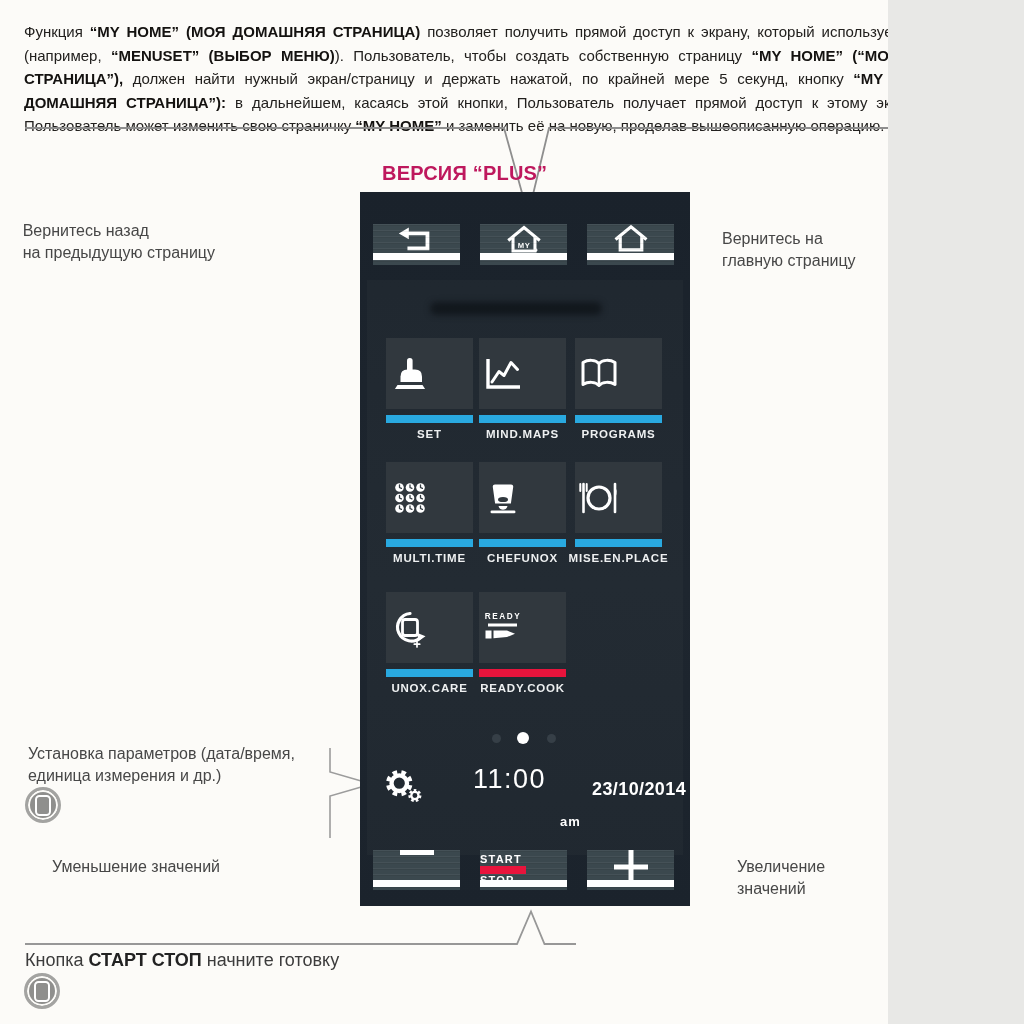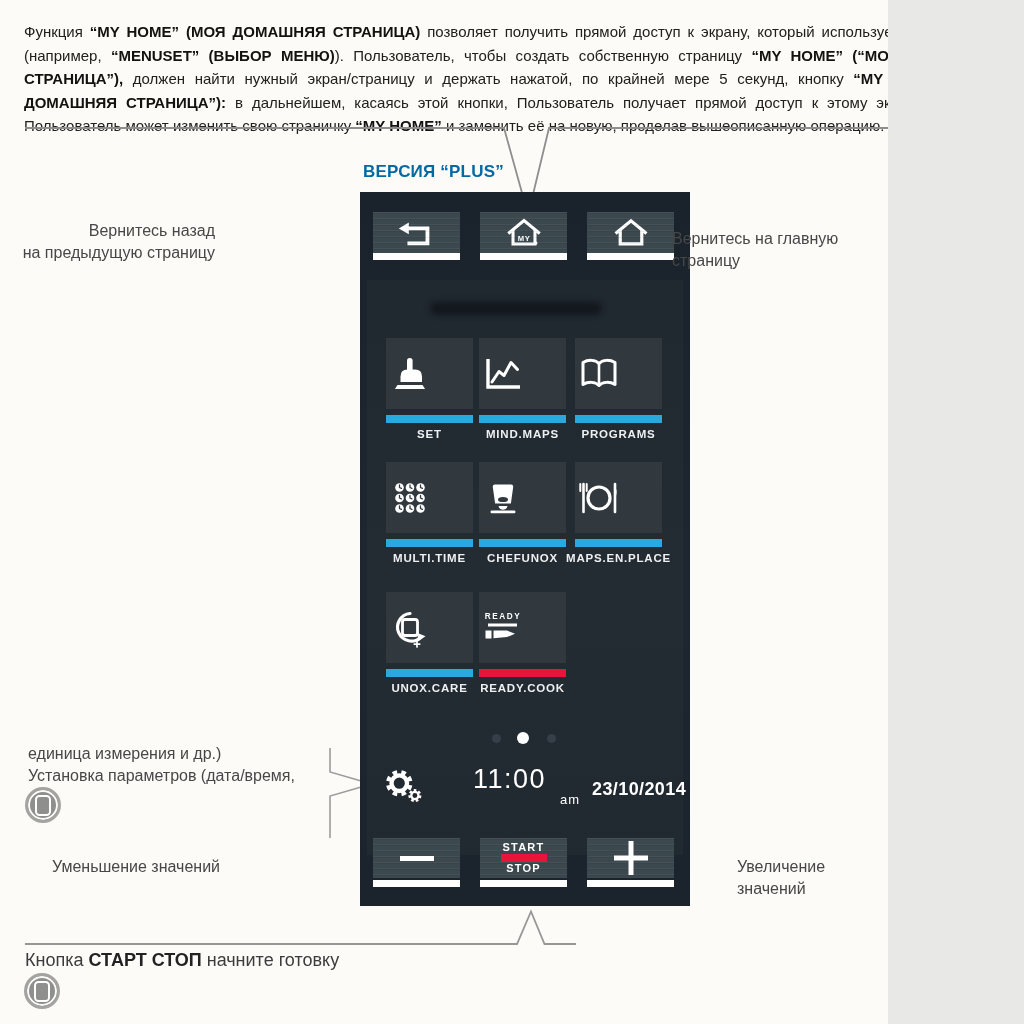--- a/index.html
+++ b/index.html
@@ -5,50 +5,50 @@
   html,body{margin:0;padding:0;background:#e8e8e6;}
   .page{position:relative;width:888px;height:1024px;background:#fcfbf8;overflow:hidden;
         font-family:"Liberation Sans",sans-serif;}
   
   .intro{position:absolute;left:24px;top:5px;width:978px;font-size:15px;line-height:23.6px;
          color:#22201e;text-align:justify;}
   .intro b{color:#141210;}
   
   .overlay{position:absolute;left:0;top:0;width:1024px;height:1024px;pointer-events:none;}
   
-  .version{position:absolute;left:363px;top:162px;font-size:17px;font-weight:bold;color:#0369a1;letter-spacing:0.2px;}
+  .version{position:absolute;left:382px;top:162px;font-size:20px;font-weight:bold;color:#be185d;letter-spacing:0.2px;}
   
   .panel{position:absolute;left:360px;top:192px;width:330px;height:714px;background:#1d252e;
          background:linear-gradient(180deg,#1a222b 0%,#1e262f 55%,#1b232c 100%);}
   .inner-glow{position:absolute;left:7px;top:88px;width:316px;height:575px;background:rgba(255,255,255,0.025);}
   .ghost{position:absolute;left:70px;top:110px;width:172px;height:13px;border-radius:7px;
          background:rgba(5,9,13,0.55);filter:blur(3px);}
-  .key{position:absolute;width:87px;height:41px;background:#3b484e;display:flex;align-items:center;justify-content:center;}
+  .key{position:absolute;width:87px;height:41px;background:#3b484e;display:flex;justify-content:center;margin-top:12px;}
   .key::after{content:"";position:absolute;inset:0;
          background:repeating-linear-gradient(180deg,rgba(255,255,255,0.05) 0 1px,rgba(0,0,0,0.06) 1px 2px,transparent 2px 6px);}
   .kbar{position:absolute;width:87px;height:7px;background:#fff;}
   .bkey{height:40px;}
   .app{position:absolute;width:87px;height:71px;}
   .tilebg{position:absolute;left:0;top:0;width:87px;height:71px;background:#31383e;
           display:flex;align-items:center;justify-content:flex-start;}
   .abar{position:absolute;left:0;top:77px;width:87px;height:8px;}
   .alabel{position:absolute;left:-17px;top:90px;width:121px;text-align:center;font-size:11.5px;
           font-weight:bold;letter-spacing:0.8px;color:#eef0f1;white-space:nowrap;}
   .dot{position:absolute;border-radius:50%;background:#363f47;width:9px;height:9px;}
   .dot.active{background:#ffffff;width:12px;height:12px;}
   .time{position:absolute;left:113px;top:572px;font-size:27px;letter-spacing:1.5px;color:#fff;}
-  .ampm{position:absolute;left:200px;top:600px;font-size:13px;font-weight:normal;color:#fff;letter-spacing:1px;}
+  .ampm{position:absolute;left:200px;top:622px;font-size:13px;font-weight:bold;color:#fff;letter-spacing:1px;}
   .date{position:absolute;left:232px;top:587px;font-size:18px;font-weight:bold;color:#fff;letter-spacing:0.4px;}
   .sskey{flex-direction:column;gap:1px;}
   .sslabel{font-size:11px;font-weight:bold;letter-spacing:1.2px;color:#fff;line-height:11px;z-index:1;}
   .ssbar{width:46px;height:8px;z-index:1;}
   .hbar{width:34px;height:5px;background:#fff;z-index:1;}
   
   .ann{position:absolute;color:#474747;font-size:16px;line-height:21.5px;}
-  .ann.r{text-align:right;}
+  .ann.r{}
   .note{position:absolute;left:25px;top:950px;color:#3c3c3c;font-size:18px;}
   .note b{color:#222;}
   .knob{position:absolute;width:30px;height:30px;border:3px solid #a3a3a1;border-radius:50%;
         background:#8f8f8d;box-shadow:inset 0 0 0 2px #fcfbf8;
         display:flex;align-items:center;justify-content:center;}
   .knob-rect{width:12px;height:17px;border:2.4px solid #fff;border-radius:4.5px;}
 </style>
 </head>
 <body>
 
@@ -172,21 +172,21 @@
       <div class="tilebg">
         <svg width="48" height="40" viewBox="0 0 48 40">
           <path d="M8.5 6 V34" stroke="#fff" stroke-width="2.6" stroke-linecap="round"></path>
           <path d="M5.3 6 v7 M11.7 6 v7" stroke="#fff" stroke-width="2" stroke-linecap="round"></path>
           <circle cx="24" cy="20" r="11" stroke="#fff" stroke-width="3.2" fill="none"></circle>
           <path d="M40 6 V34" stroke="#fff" stroke-width="2.6" stroke-linecap="round"></path>
           <path d="M39 6 q4.2 6.5 1.6 13 l-1.6 0 z" fill="#fff"></path>
         </svg>
       </div>
       <div class="abar" style="background:#29a9e0"></div>
-      <div class="alabel">MAPS.EN.PLACE</div>
+      <div class="alabel">MISE.EN.PLACE</div>
     </div>
 
     <div class="app" style="left:26px;top:400px">
       <div class="tilebg">
         <svg width="48" height="40" viewBox="0 0 48 40">
           <rect x="16.5" y="11.5" width="15" height="16" rx="2.5" stroke="#fff" stroke-width="2.8" fill="none"></rect>
           <path d="M24 5.5 A13.8 13.8 0 1 0 34.8 29.3" stroke="#fff" stroke-width="3.2" fill="none" stroke-linecap="round"></path>
           <polygon points="31.5,25 39.5,28.3 32,33.5" fill="#fff"></polygon>
           <path d="M31 33.5 v5.4 M28.3 36.2 h5.4" stroke="#fff" stroke-width="1.7" stroke-linecap="round"></path>
         </svg>
@@ -246,25 +246,25 @@
       </svg>
     </div>
     <div class="kbar" style="left:227px;top:688px"></div>
   </div>
 
   <div class="ann r" style="right:673px;top:220px">
     <div>Вернитесь назад</div>
     <div>на предыдущую страницу</div>
   </div>
 
-  <div class="ann" style="left:672px;top:228px">Вернитесь на главную страницу</div>
+  <div class="ann" style="left:722px;top:228px">Вернитесь на главную страницу</div>
 
   <div class="ann" style="left:28px;top:743px">
+    <div>Установка параметров (дата/время,</div>
     <div>единица измерения и др.)</div>
-    <div>Установка параметров (дата/время,</div>
   </div>
   <div class="knob" style="left:25px;top:787px">
     <div class="knob-rect"></div>
   </div>
 
   <div class="ann r" style="right:668px;top:856px">Уменьшение значений</div>
   <div class="ann" style="left:737px;top:856px">Увеличение значений</div>
 
   <div class="note"><span>Кнопка </span><b>СТАРТ СТОП</b><span> начните готовку</span></div>
   <div class="knob" style="left:24px;top:973px">

